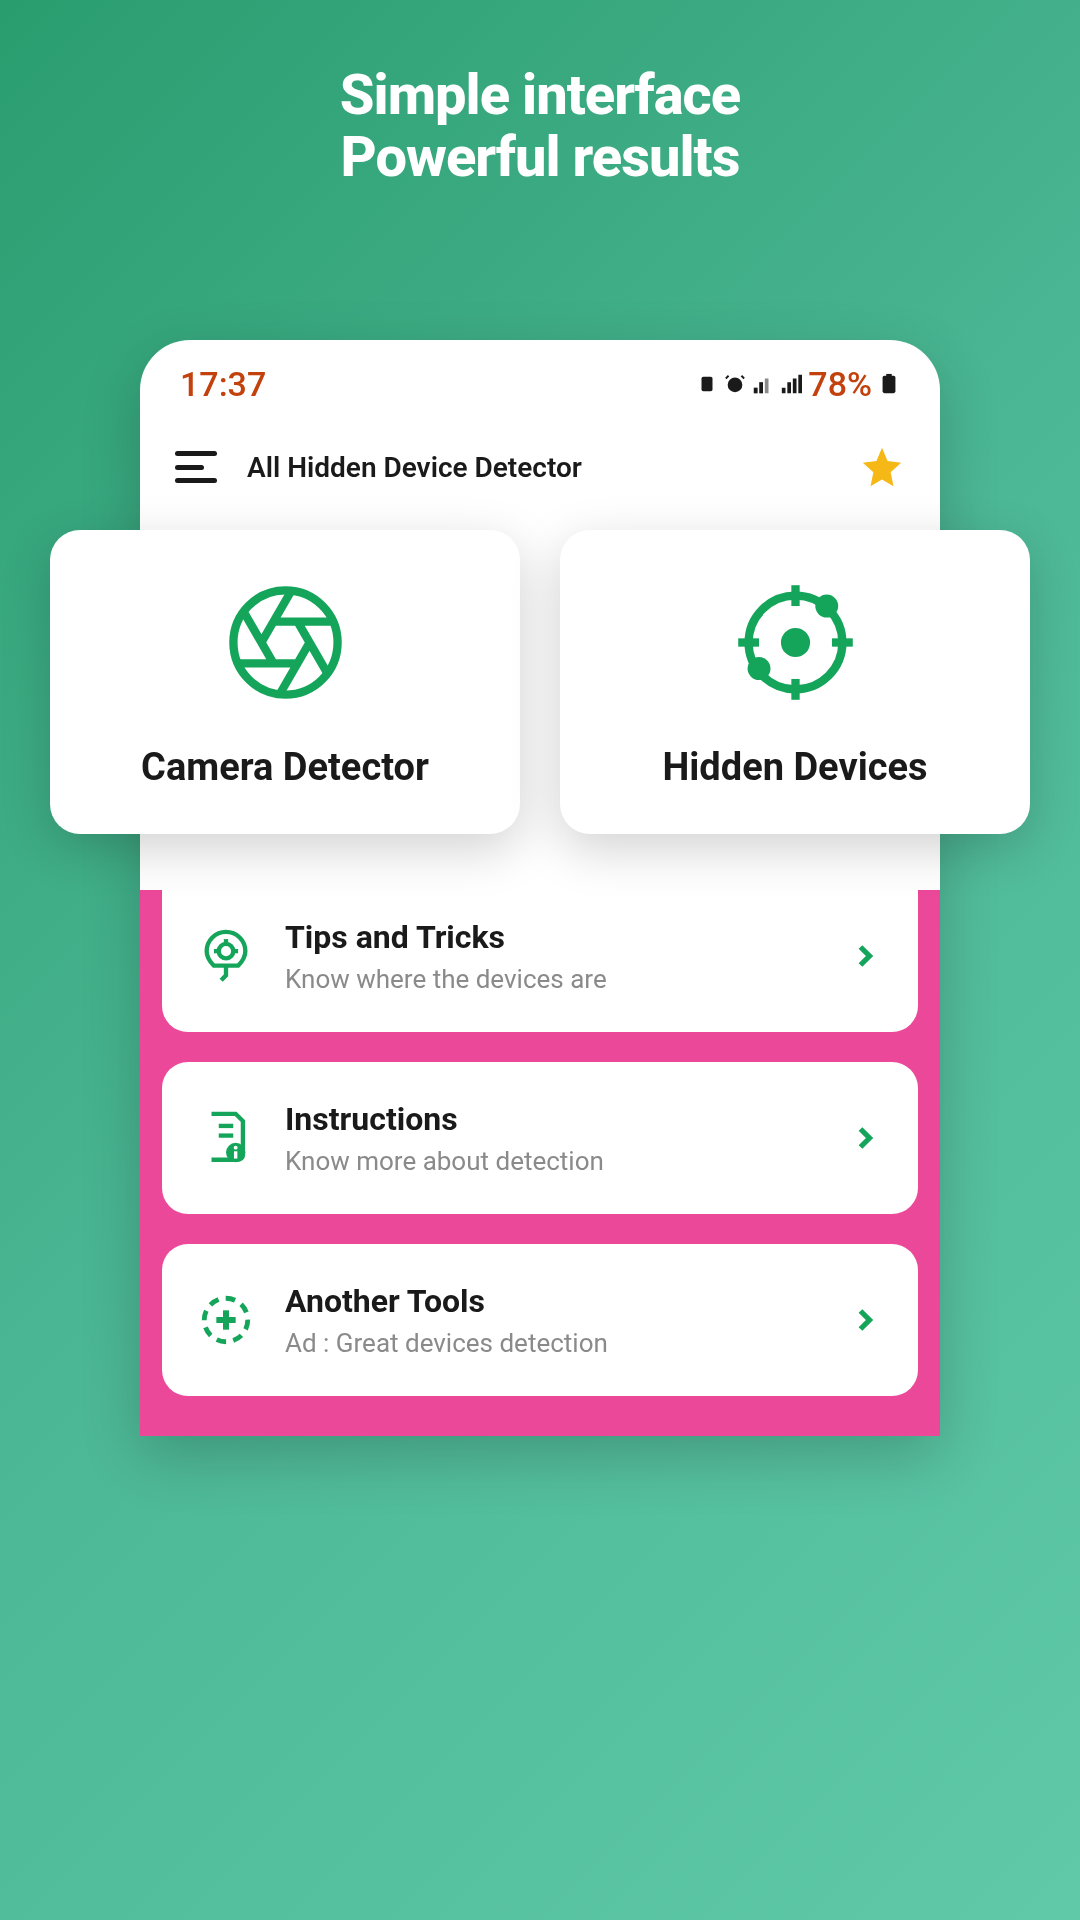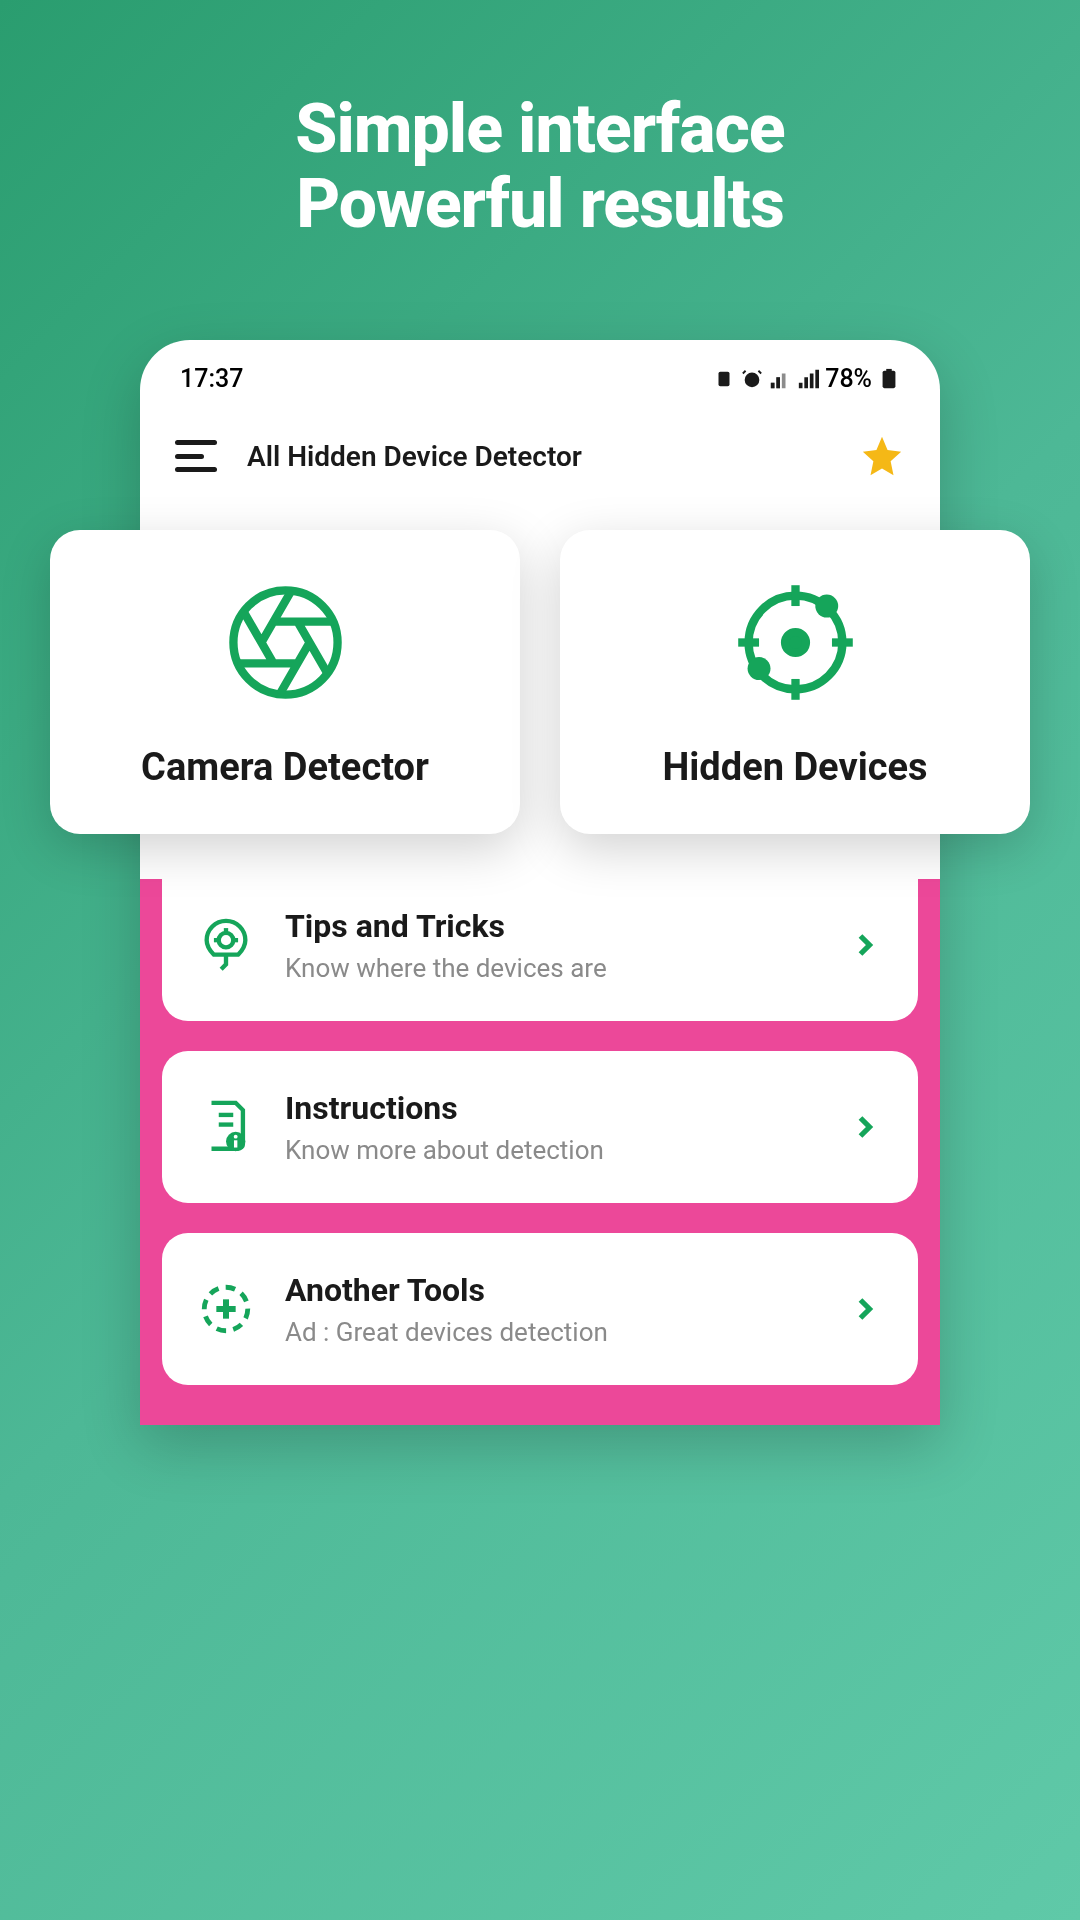--- a/index.html
+++ b/index.html
@@ -14,22 +14,22 @@
     background: linear-gradient(135deg, #2a9d6f 0%, #4db896 50%, #5fc9a8 100%);
     font-family: -apple-system, BlinkMacSystemFont, 'Segoe UI', Roboto, sans-serif;
     overflow: hidden;
     position: relative;
   }
   
   .hero-text {
     text-align: center;
     color: #ffffff;
     font-weight: 800;
-    font-size: 68px;
-    margin-top: 92px;
+    font-size: 56px;
+    margin-top: 65px;
     line-height: 1.1;
     letter-spacing: -1px;
   }
   
   .phone-frame {
     position: absolute;
     top: 340px;
     left: 50%;
     transform: translateX(-50%);
     width: 800px;
@@ -37,23 +37,23 @@
     border-radius: 50px 50px 0 0;
     box-shadow: 0 20px 60px rgba(0,0,0,0.2);
     overflow: visible;
   }
   
   .status-bar {
     display: flex;
     justify-content: space-between;
     align-items: center;
     padding: 24px 40px 10px 40px;
-    font-size: 25px;
+    font-size: 34px;
     font-weight: 500;
-    color: #000000;
+    color: #c2410c;
   }
   
   .status-right {
     display: flex;
     align-items: center;
     gap: 6px;
   }
   
   .status-icon {
     width: 22px;

